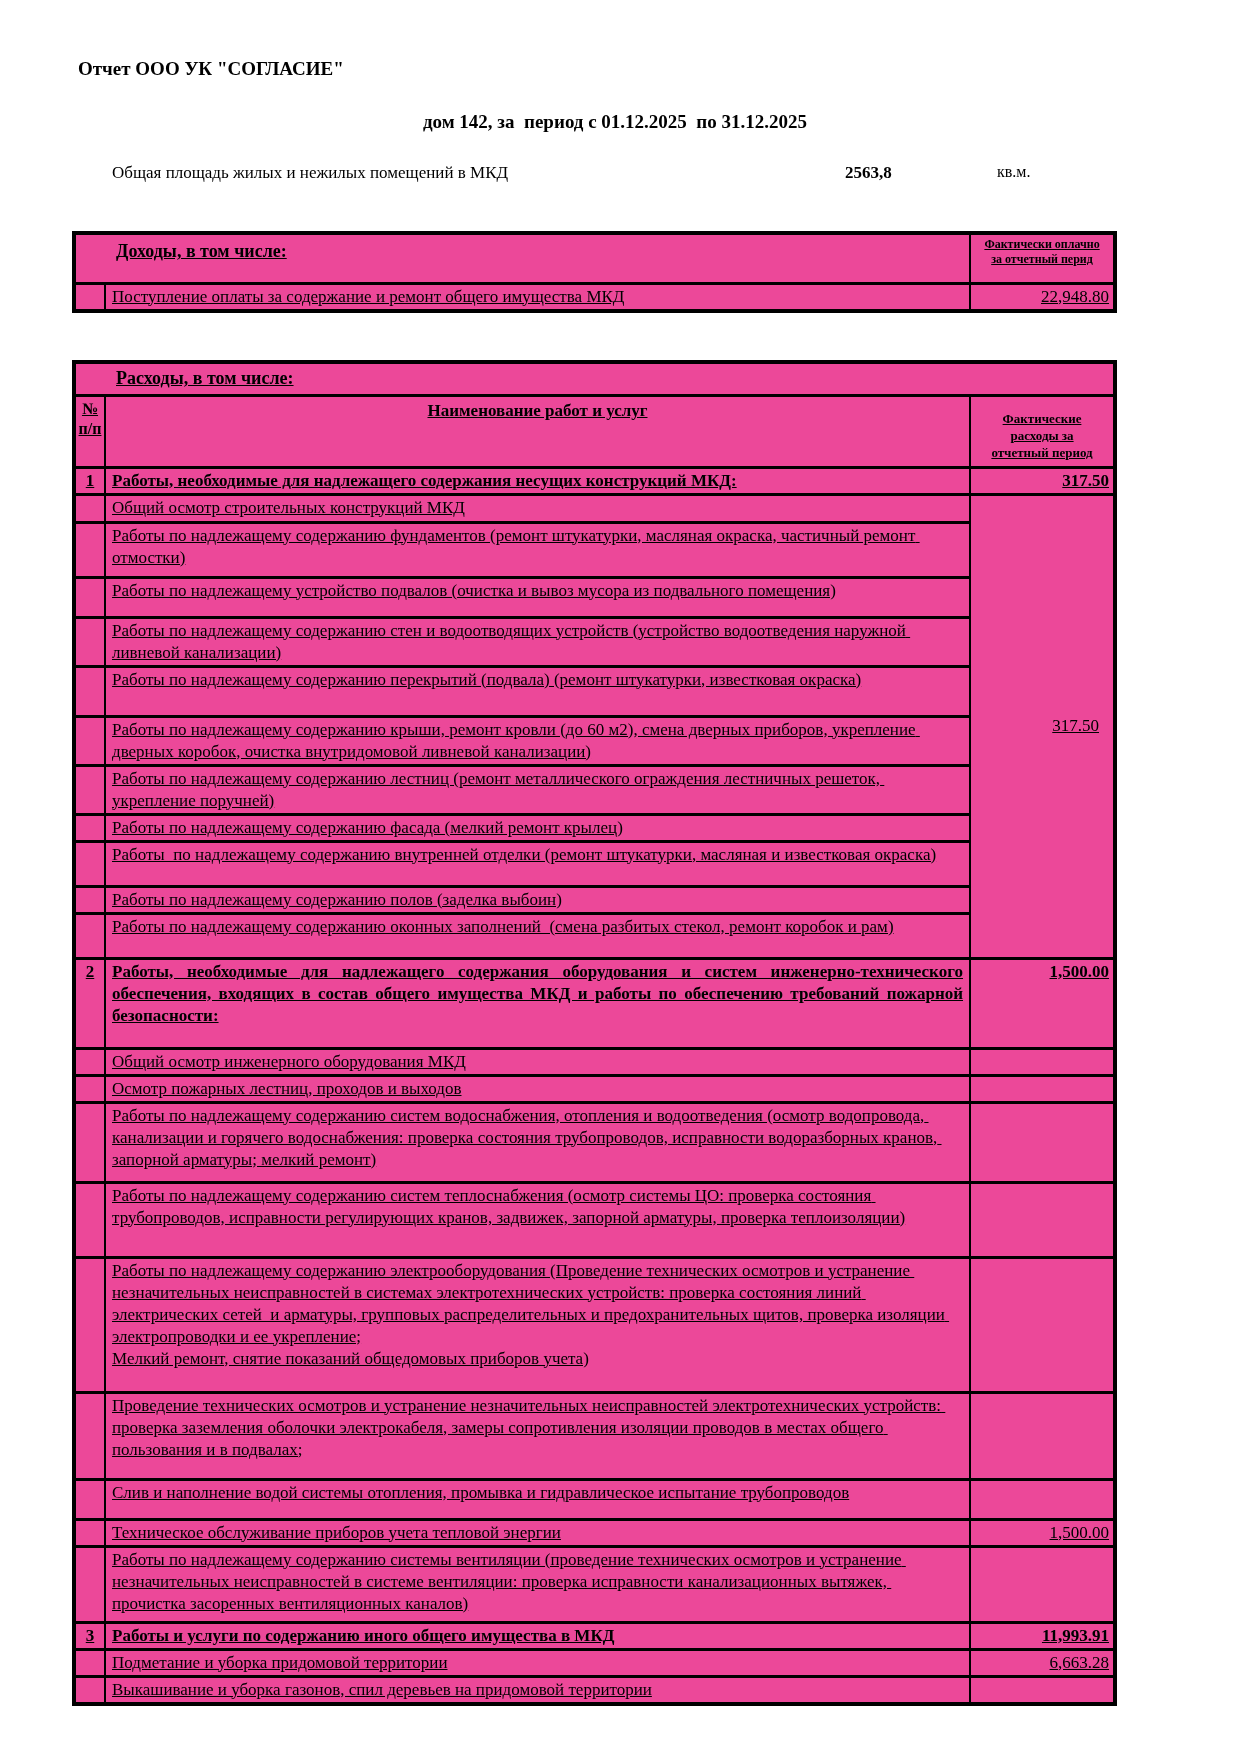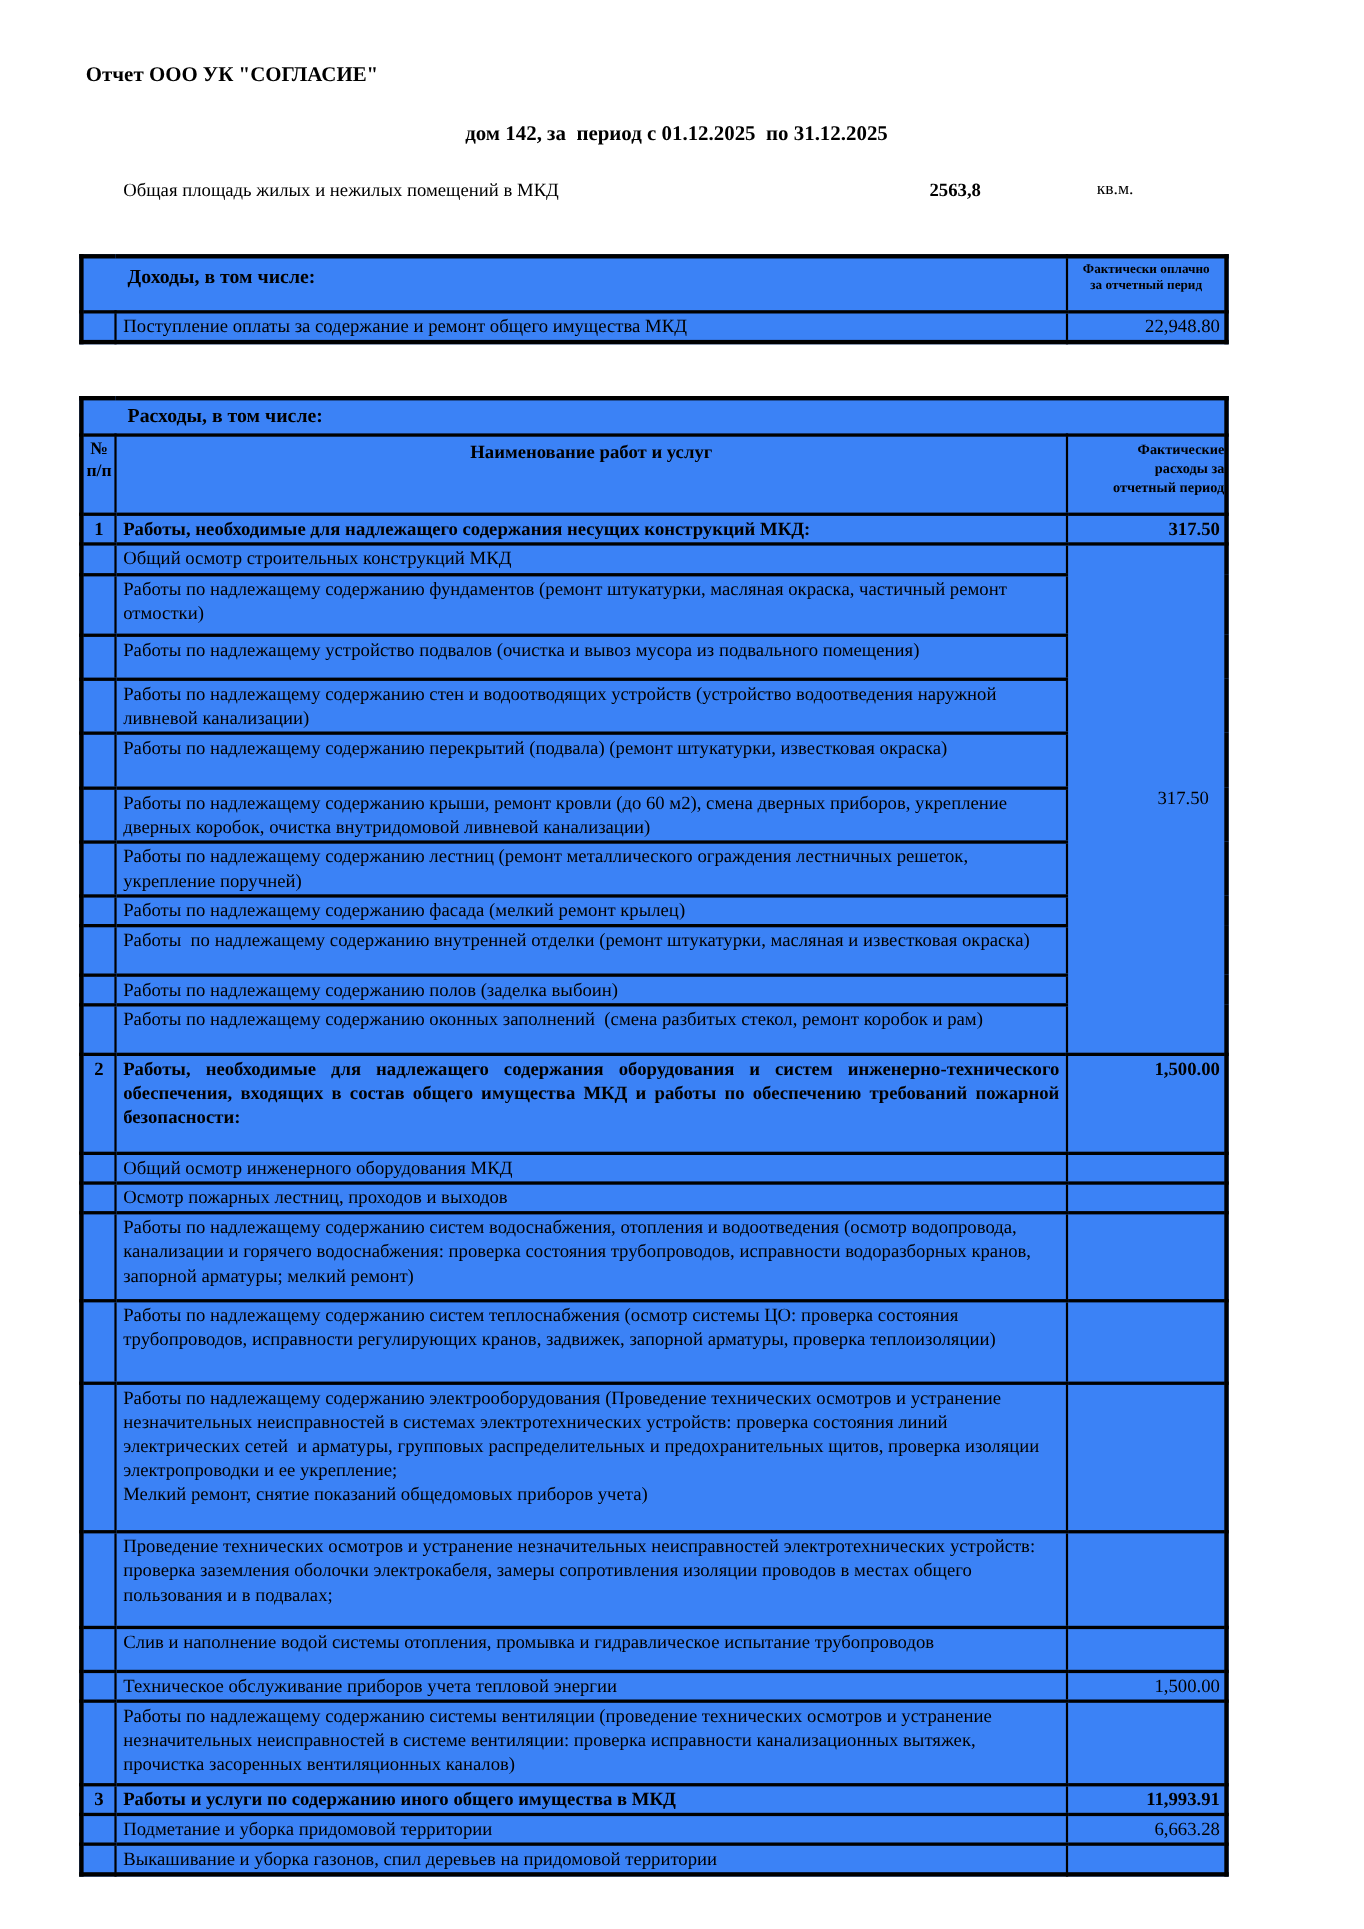--- a/index.html
+++ b/index.html
@@ -14,21 +14,21 @@
 
   .title-1 { position:absolute; left:78px; top:58px; font-size:19px; font-weight:bold; white-space:pre-wrap; }
   .title-2 { position:absolute; left:95px; top:85px; width:1040px; text-align:center; font-size:18px; font-weight:bold; white-space:pre-wrap; }
   .title-3 { position:absolute; left:95px; top:111px; width:1040px; text-align:center; font-size:19px; font-weight:bold; white-space:pre-wrap; }
 
   .area-row { position:absolute; left:0; top:163px; width:1240px; height:24px; }
   .area-label { position:absolute; left:112px; top:0; font-size:17px; }
   .area-value { position:absolute; left:845px; top:0; font-size:17px; font-weight:bold; }
   .area-unit  { position:absolute; left:973px; top:0; font-size:16px; font-weight:normal;margin-left:24px; }
 
-  table { border-collapse:collapse; table-layout:fixed; position:absolute; left:72px; width:1041px; background:#3b82f6; }
+  table { border-collapse:collapse; table-layout:fixed; position:absolute; left:72px; width:1041px; background:#ec4899;text-decoration:underline; }
   .income-table  { top:231px; }
   .expense-table { top:360px; }
   td, th {
     border:3px solid #000;
     border-left-width:2px; border-right-width:2px;
     vertical-align:top;
     font-size:17px;
     line-height:22px;
     overflow:hidden;
   }
@@ -40,21 +40,21 @@
   .c-name.b { font-weight:bold; padding-right:6px; }
   .c-amt  { text-align:right; padding:1px 4px 1px 2px; }
   .c-amt.b { font-weight:bold; }
   .c-amt.merged { vertical-align:middle; padding-right:14px; }
 
   .inc-head { font-size:18px; font-weight:bold; text-align:left; padding:5px 6px 2px 40px; }
   .amt-head { font-size:12px; font-weight:bold; text-align:center; line-height:15px; padding-top:2px; white-space:pre-line; }
   .band-head { font-size:18px; font-weight:bold; text-align:left; padding:3px 6px 3px 40px; }
   .num-head { font-size:16px; font-weight:bold; text-align:center; line-height:20px; white-space:pre-line; padding-top:2px; }
   .name-head { font-size:17px; font-weight:bold; text-align:center; padding-top:3px; }
-  .amt-head2 { font-size:13px; font-weight:bold; text-align:right; line-height:17px; white-space:pre-line; padding-top:3px; }
+  .amt-head2 { font-size:13px; font-weight:bold; text-align:center; line-height:17px; white-space:pre-line; padding-top:13px; }
   .itogo-label { font-weight:bold; padding:1px 6px 1px 40px; }
 </style>
 </head>
 <body>
 
 <div class="page">
 
   <div class="title-1">Отчет ООО УК "СОГЛАСИЕ"</div>
   <div class="title-3">дом 142, за  период с 01.12.2025  по 31.12.2025</div>
 

